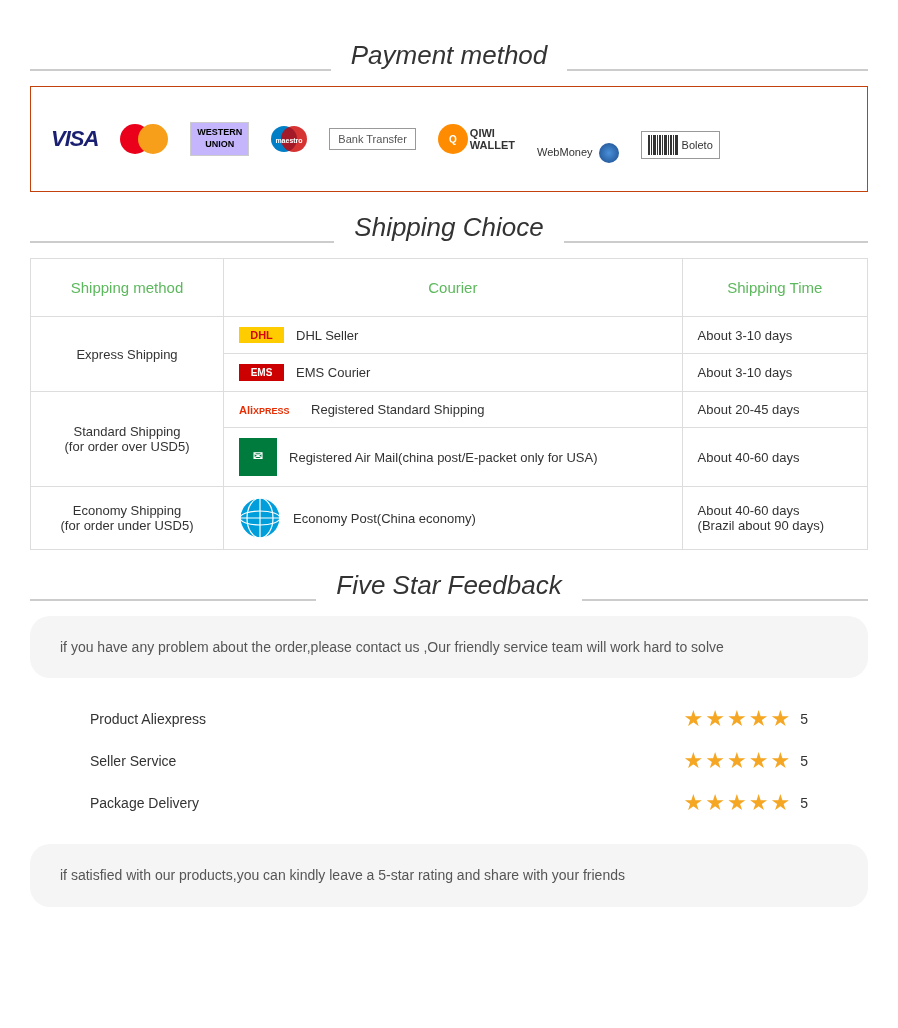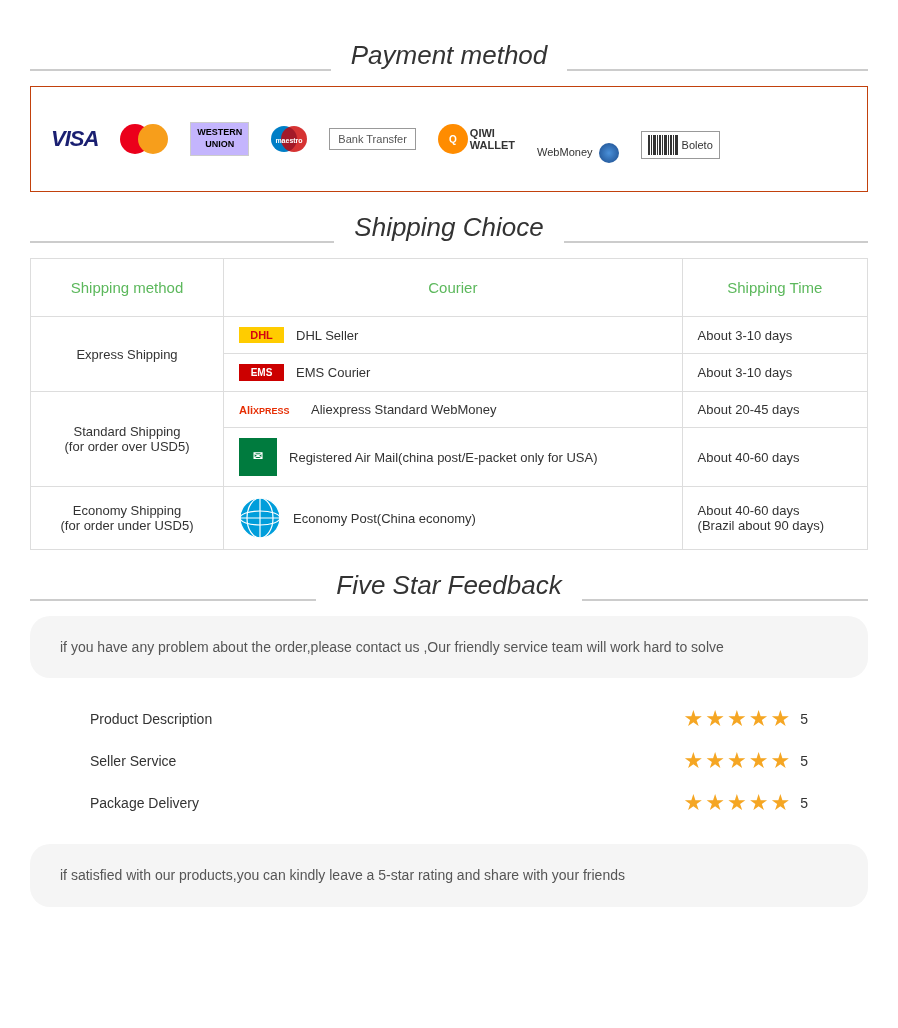--- a/index.html
+++ b/index.html
@@ -325,21 +325,21 @@
         <td class="time-cell">About 3-10 days</td>
       </tr>
 
       <tr>
         <td class="method-cell" rowspan="2">Standard Shipping<br>(for order over USD5)</td>
         <td>
           <div class="courier-inner">
             <div style="color:#e62e04;font-size:10px;font-weight:bold;display:inline-block;min-width:60px;">
               <span style="color:#e62e04;font-weight:900;font-size:11px;">Ali</span><span style="color:#e62e04;font-weight:900;font-size:9px;text-transform:uppercase;">xpress</span>
             </div>
-            <span>Aliexpress Standard WebMoney</span>
+            <span>Registered Standard Shipping</span>
           </div>
         </td>
         <td class="time-cell">About 20-45 days</td>
       </tr>
       <tr>
         <td>
           <div class="courier-inner">
             <svg width="38" height="38" viewBox="0 0 38 38">
               <rect width="38" height="38" fill="#007b3e"></rect>
               <text x="19" y="22" text-anchor="middle" font-size="12" font-weight="bold" fill="white">✉</text>
@@ -375,21 +375,21 @@
     <div class="title">Five Star Feedback</div>
     <div class="line"></div>
   </div>
 
   <div class="feedback-box">
     <span>if you have any problem about the order,please contact us ,Our friendly service team will work hard to solve</span>
   </div>
 
   <div>
     <div class="rating-row">
-      <span class="rating-label">Product Description</span>
+      <span class="rating-label">Product Aliexpress</span>
       <div class="stars-container">
         <span class="stars">★★★★★</span>
         <span class="rating-num">5</span>
       </div>
     </div>
     <div class="rating-row">
       <span class="rating-label">Seller Service</span>
       <div class="stars-container">
         <span class="stars">★★★★★</span>
         <span class="rating-num">5</span>

